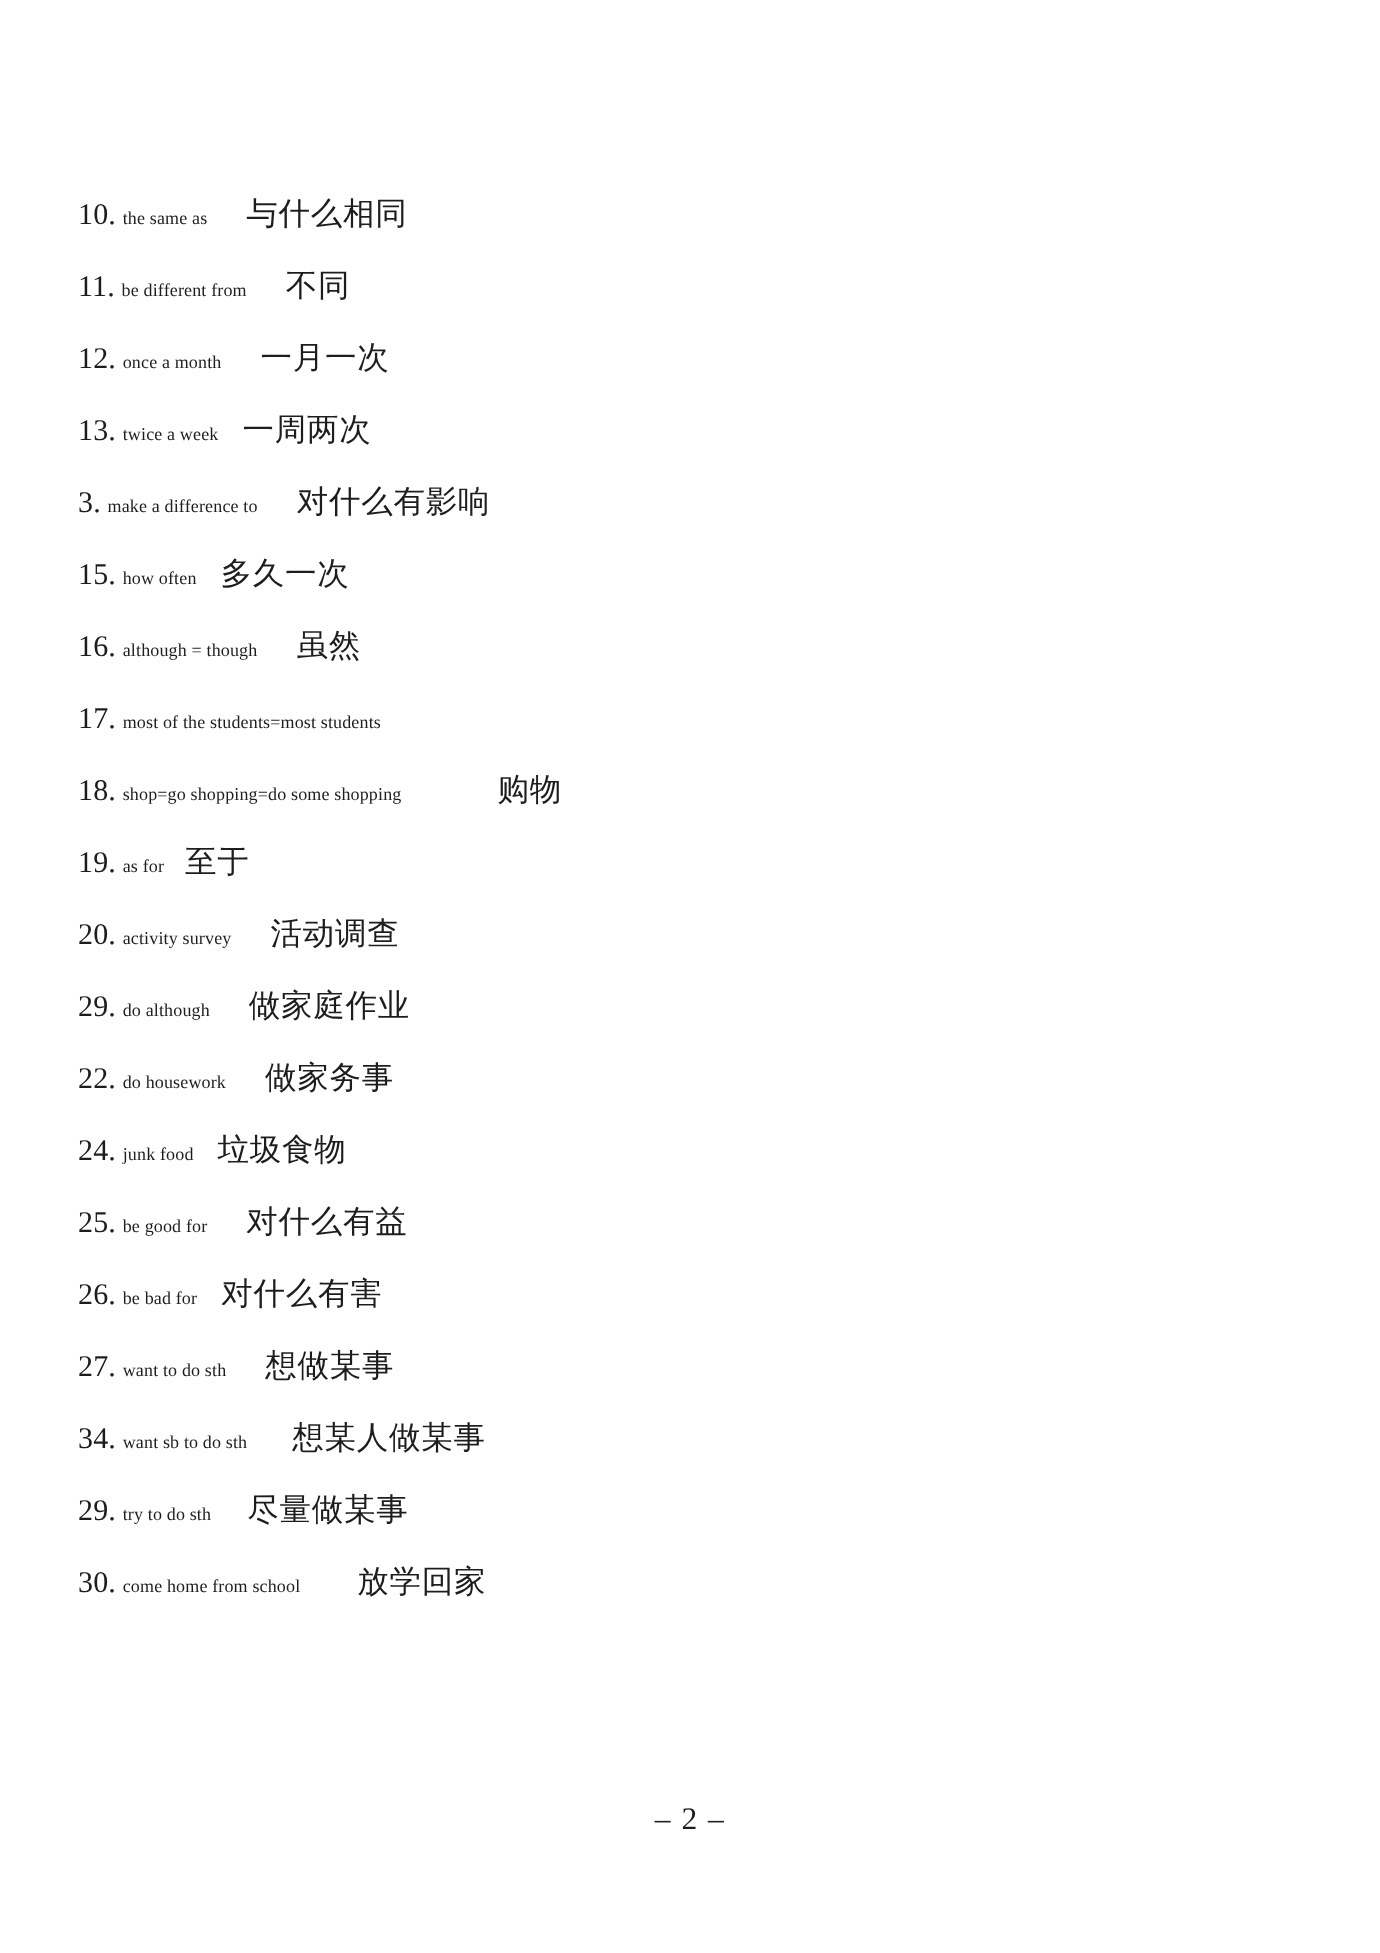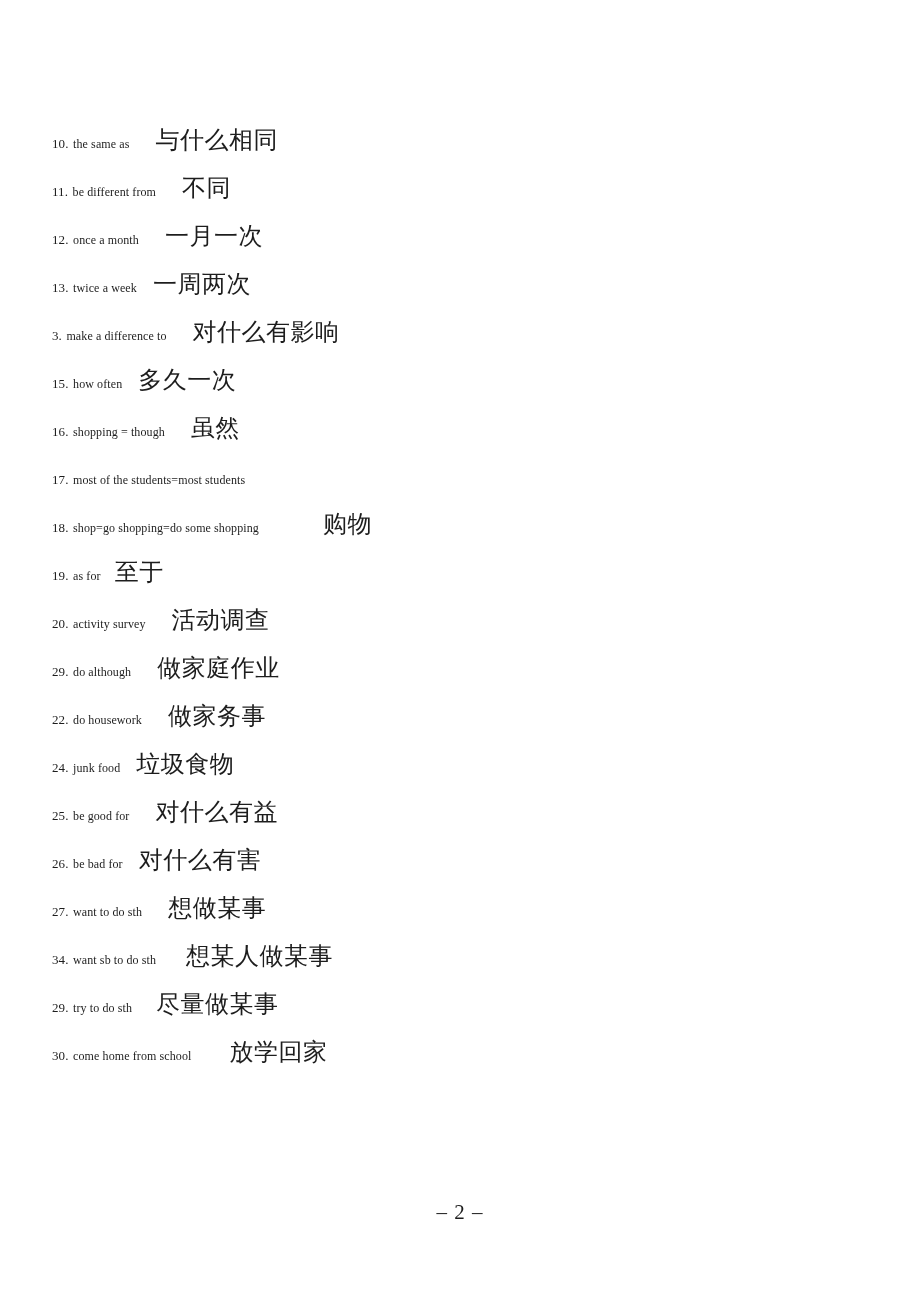--- a/index.html
+++ b/index.html
@@ -27,32 +27,32 @@
   }
   .vocab-row {
     height: 48px;
     line-height: 48px;
     white-space: pre;
     font-size: 17.5px;
     letter-spacing: 0.1px;
     color: #1d1d1d;
   }
   .vocab-num {
-    font-size: 13px;
+    font-size: 20px;
     margin-top: 24px;
   }
   .vocab-en {
     font-size: 12px;
   }
   .vocab-gap {
     display: inline-block;
   }
   .vocab-zh {
-    font-family: Liberation Mono, monospace;
-    font-size: 24px;
+    font-family: Liberation Serif, serif;
+    font-size: 21px;
     letter-spacing: 0.5px;
     color: #1d1d1d;
   }
   #page-footer {
     position: absolute;
     left: 0;
     top: 1200px;
     width: 920px;
     text-align: center;
     font-size: 21px;
@@ -65,21 +65,21 @@
 
 <div id="page">
 
   <div id="vocab-list">
       <div class="vocab-row"><span class="vocab-num">10.</span> <span class="vocab-en">the same as</span><span class="vocab-gap" style="width: 26px;"></span><span class="vocab-zh">与什么相同</span></div>
       <div class="vocab-row"><span class="vocab-num">11.</span> <span class="vocab-en">be different from</span><span class="vocab-gap" style="width: 26px;"></span><span class="vocab-zh">不同</span></div>
       <div class="vocab-row"><span class="vocab-num">12.</span> <span class="vocab-en">once a month</span><span class="vocab-gap" style="width: 26px;"></span><span class="vocab-zh">一月一次</span></div>
       <div class="vocab-row"><span class="vocab-num">13.</span> <span class="vocab-en">twice a week</span><span class="vocab-gap" style="width: 16px;"></span><span class="vocab-zh">一周两次</span></div>
       <div class="vocab-row"><span class="vocab-num">3.</span> <span class="vocab-en">make a difference to</span><span class="vocab-gap" style="width: 26px;"></span><span class="vocab-zh">对什么有影响</span></div>
       <div class="vocab-row"><span class="vocab-num">15.</span> <span class="vocab-en">how often</span><span class="vocab-gap" style="width: 16px;"></span><span class="vocab-zh">多久一次</span></div>
-      <div class="vocab-row"><span class="vocab-num">16.</span> <span class="vocab-en">shopping = though</span><span class="vocab-gap" style="width: 26px;"></span><span class="vocab-zh">虽然</span></div>
+      <div class="vocab-row"><span class="vocab-num">16.</span> <span class="vocab-en">although = though</span><span class="vocab-gap" style="width: 26px;"></span><span class="vocab-zh">虽然</span></div>
       <div class="vocab-row"><span class="vocab-num">17.</span> <span class="vocab-en">most of the students=most students</span><span class="vocab-gap" style="width: 0px;"></span><span class="vocab-zh"></span></div>
       <div class="vocab-row"><span class="vocab-num">18.</span> <span class="vocab-en">shop=go shopping=do some shopping</span><span class="vocab-gap" style="width: 64px;"></span><span class="vocab-zh">购物</span></div>
       <div class="vocab-row"><span class="vocab-num">19.</span> <span class="vocab-en">as for</span><span class="vocab-gap" style="width: 14px;"></span><span class="vocab-zh">至于</span></div>
       <div class="vocab-row"><span class="vocab-num">20.</span> <span class="vocab-en">activity survey</span><span class="vocab-gap" style="width: 26px;"></span><span class="vocab-zh">活动调查</span></div>
       <div class="vocab-row"><span class="vocab-num">29.</span> <span class="vocab-en">do although</span><span class="vocab-gap" style="width: 26px;"></span><span class="vocab-zh">做家庭作业</span></div>
       <div class="vocab-row"><span class="vocab-num">22.</span> <span class="vocab-en">do housework</span><span class="vocab-gap" style="width: 26px;"></span><span class="vocab-zh">做家务事</span></div>
       <div class="vocab-row"><span class="vocab-num">24.</span> <span class="vocab-en">junk food</span><span class="vocab-gap" style="width: 16px;"></span><span class="vocab-zh">垃圾食物</span></div>
       <div class="vocab-row"><span class="vocab-num">25.</span> <span class="vocab-en">be good for</span><span class="vocab-gap" style="width: 26px;"></span><span class="vocab-zh">对什么有益</span></div>
       <div class="vocab-row"><span class="vocab-num">26.</span> <span class="vocab-en">be bad for</span><span class="vocab-gap" style="width: 16px;"></span><span class="vocab-zh">对什么有害</span></div>
       <div class="vocab-row"><span class="vocab-num">27.</span> <span class="vocab-en">want to do sth</span><span class="vocab-gap" style="width: 26px;"></span><span class="vocab-zh">想做某事</span></div>

